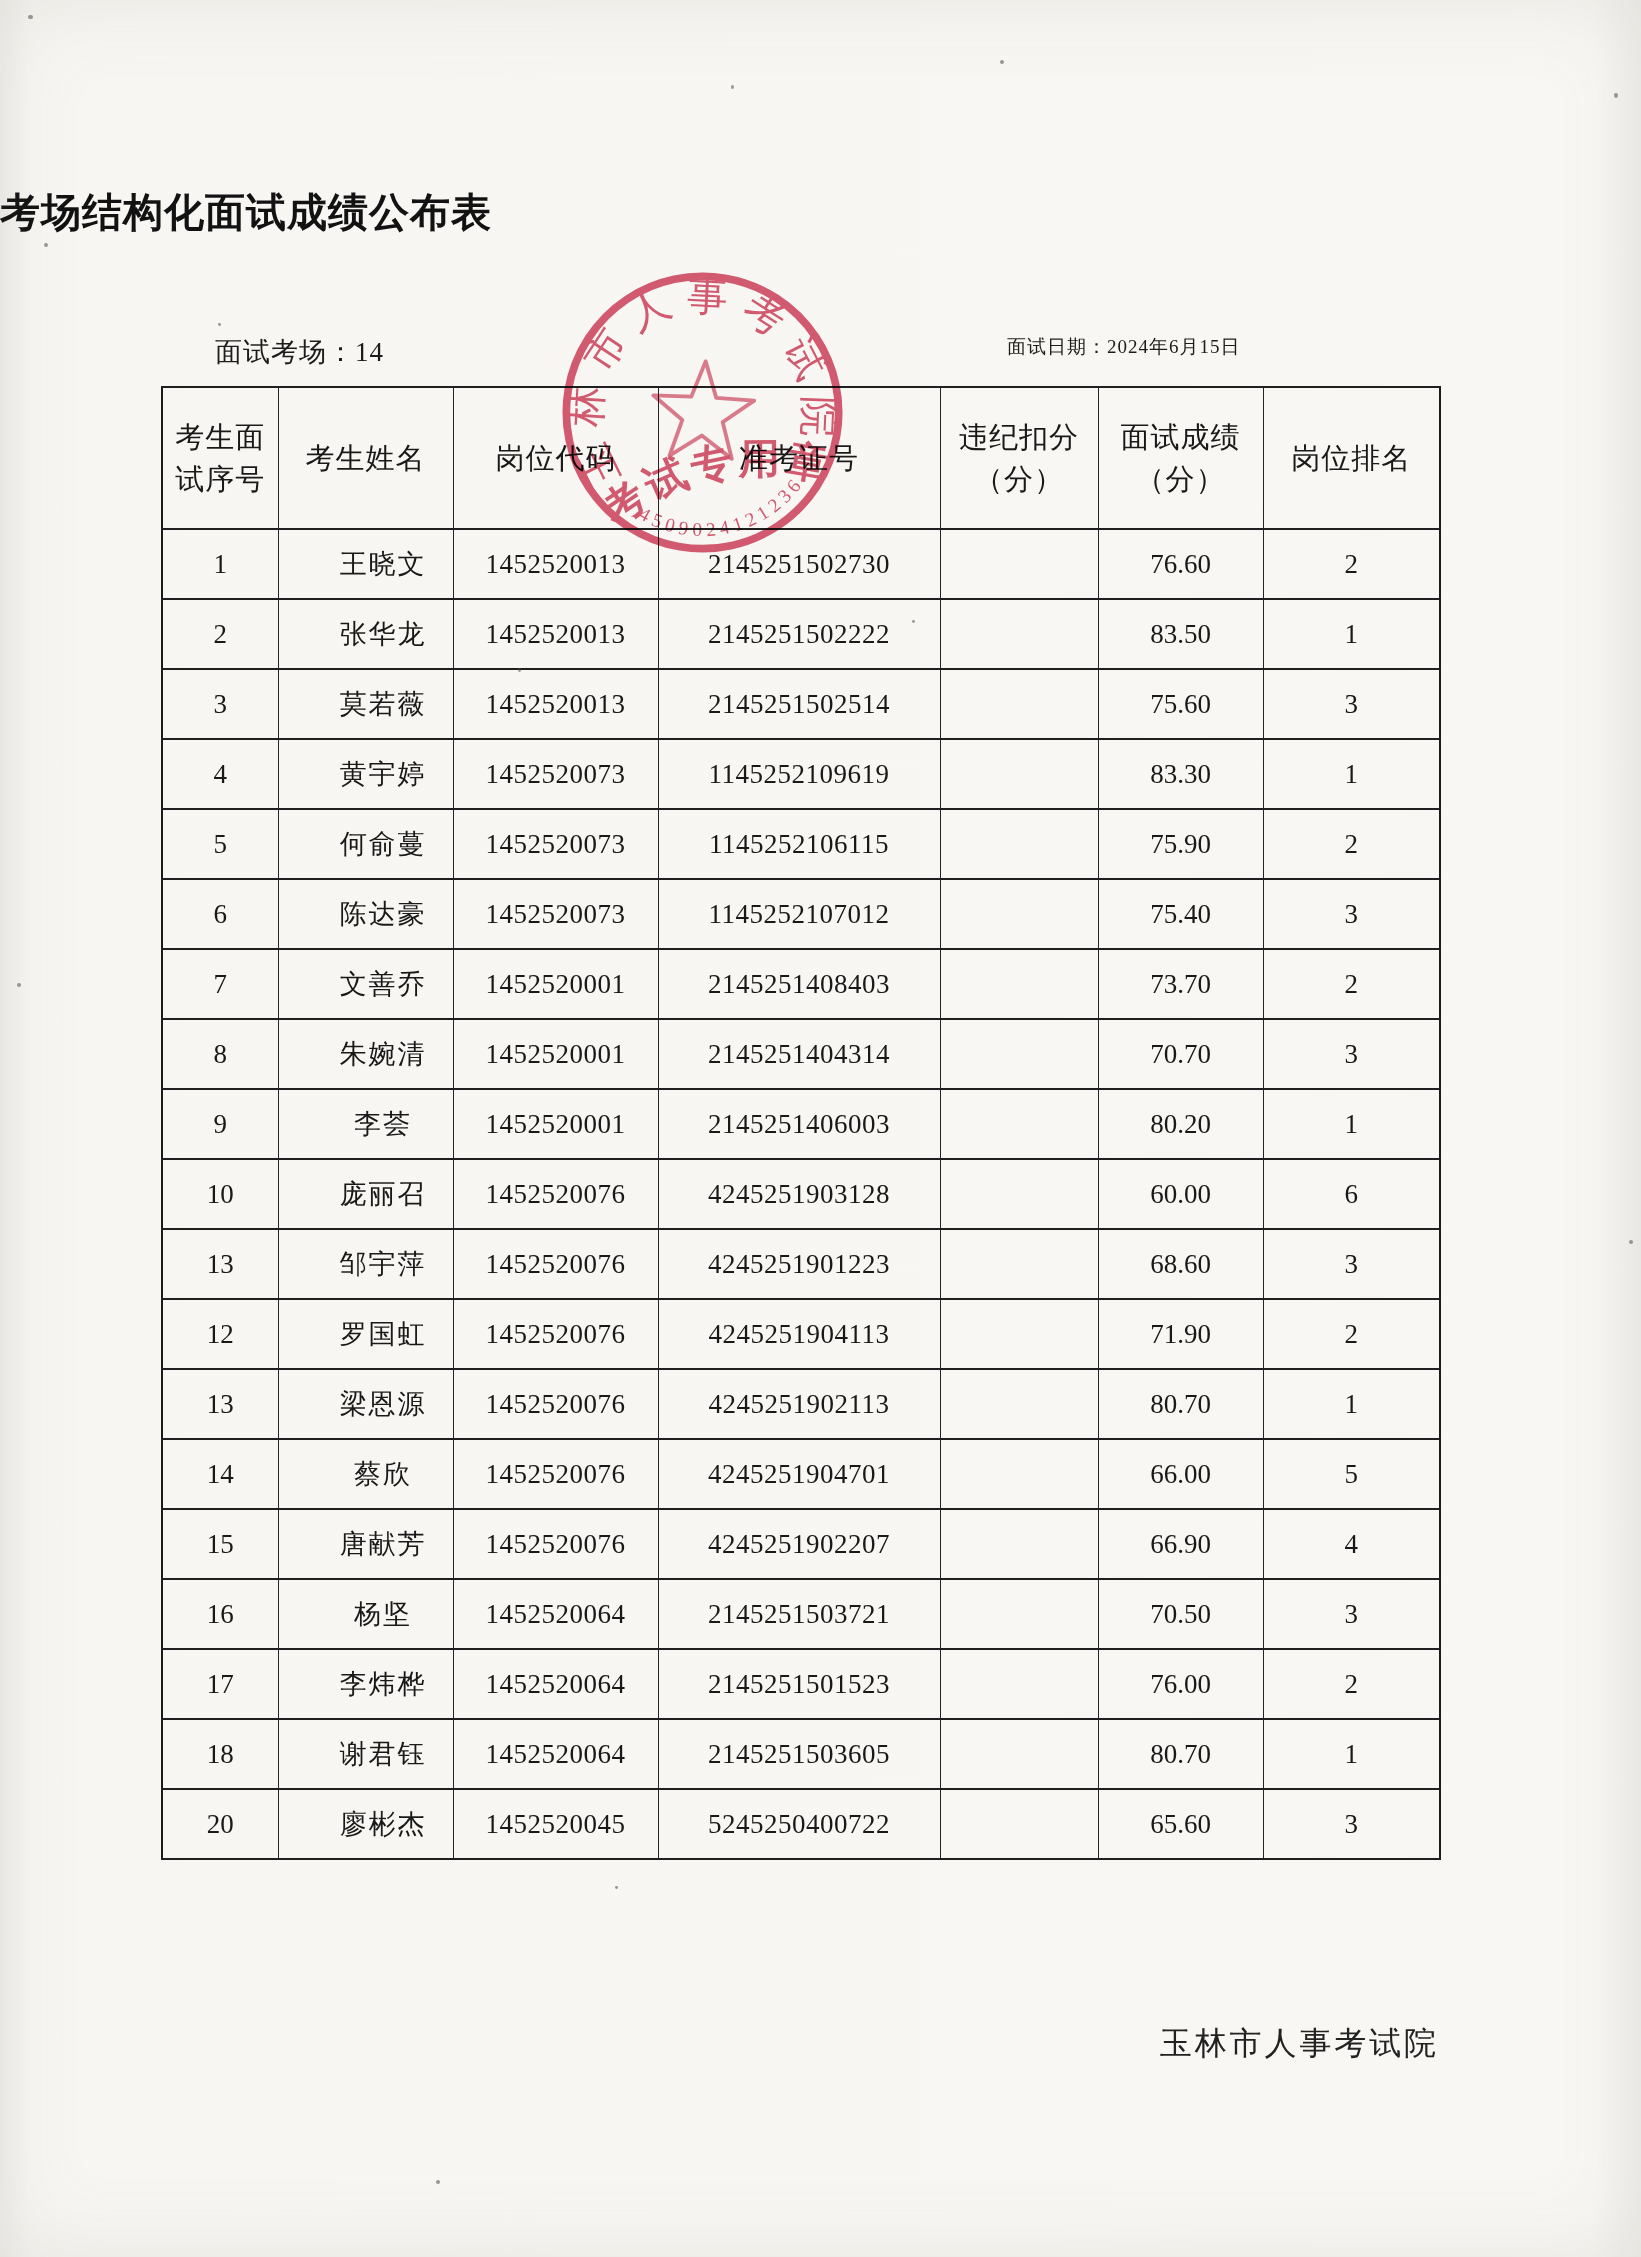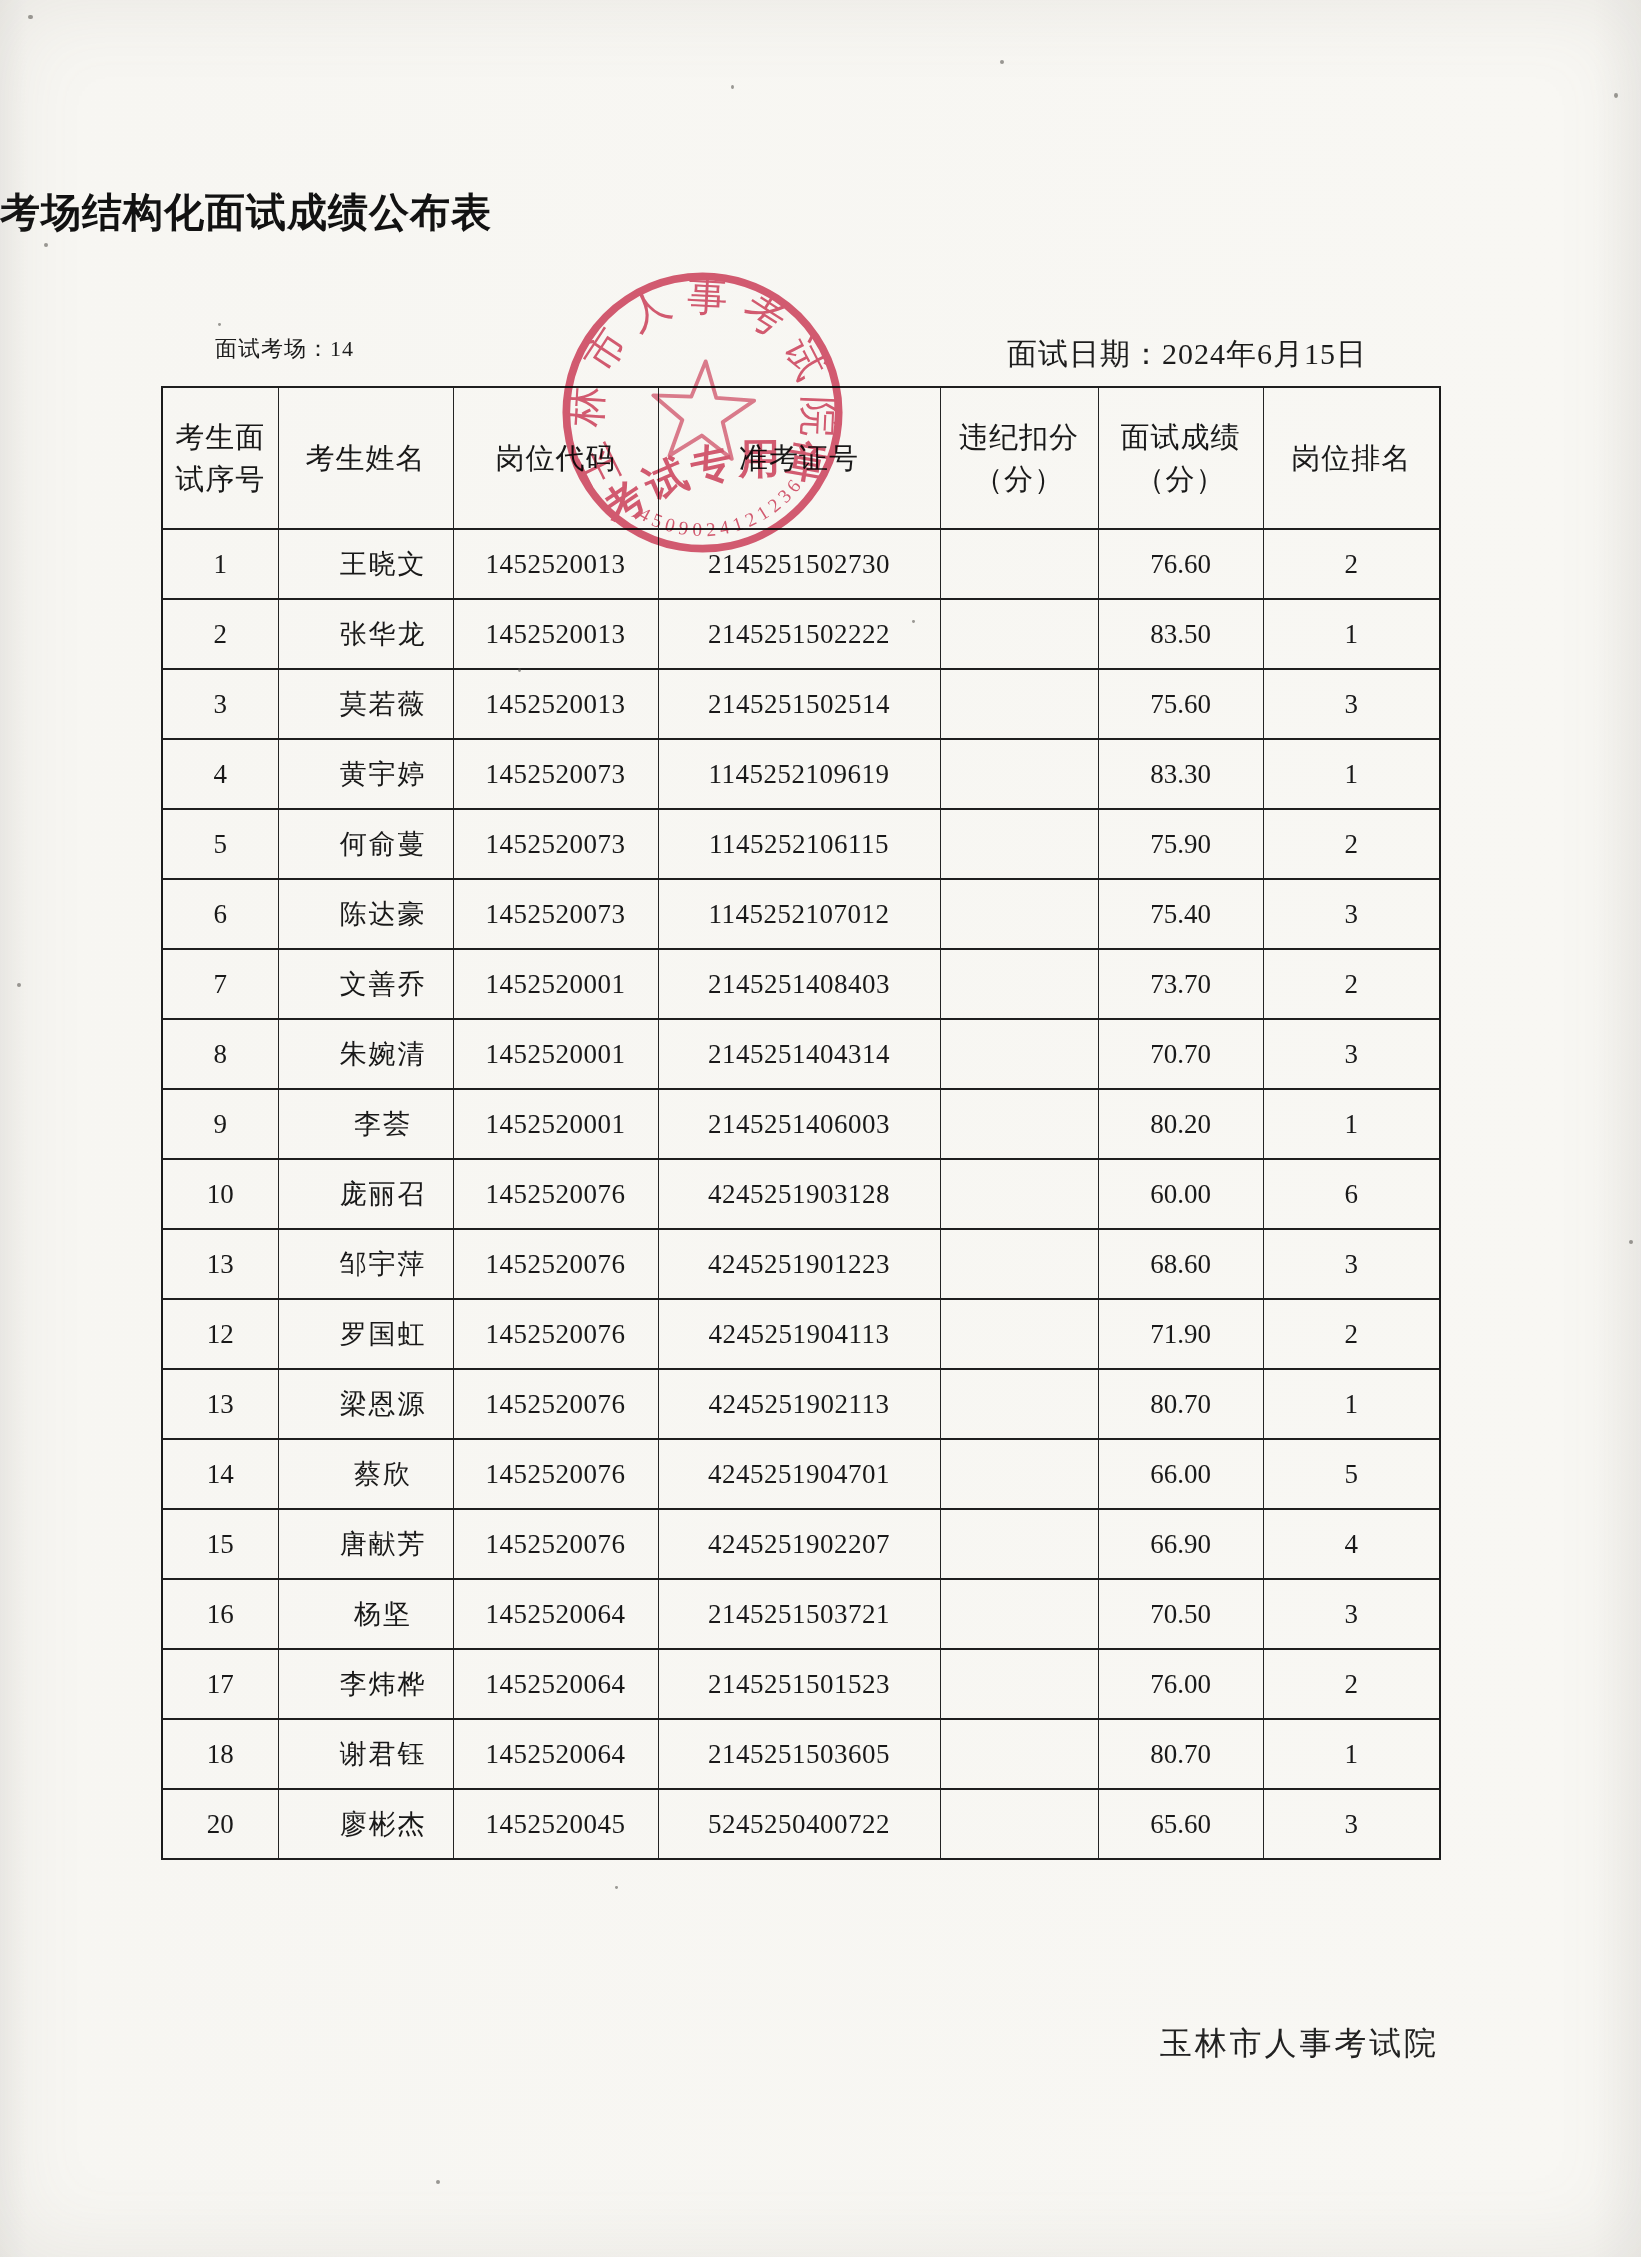--- a/index.html
+++ b/index.html
@@ -34,27 +34,27 @@
     font-family: "Liberation Sans", "DejaVu Sans", sans-serif;
     font-weight: 700;
     font-size: 40px;
     letter-spacing: 1px;
     color: #121212;
   }
 
   .meta-room {
     position: absolute;
     left: 215px; top: 334px;
-    font-size: 22px;
+    font-size: 27px;
     letter-spacing: 1px;
   }
   .meta-date {
     position: absolute;
     left: 1007px; top: 334px;
-    font-size: 30px;
+    font-size: 19px;
     letter-spacing: 1px;
   }
 
   table.score-table {
     position: absolute;
     left: 161px; top: 386px;
     width: 1277px;
     height: 1345px;
     border-collapse: collapse;
     table-layout: fixed;

